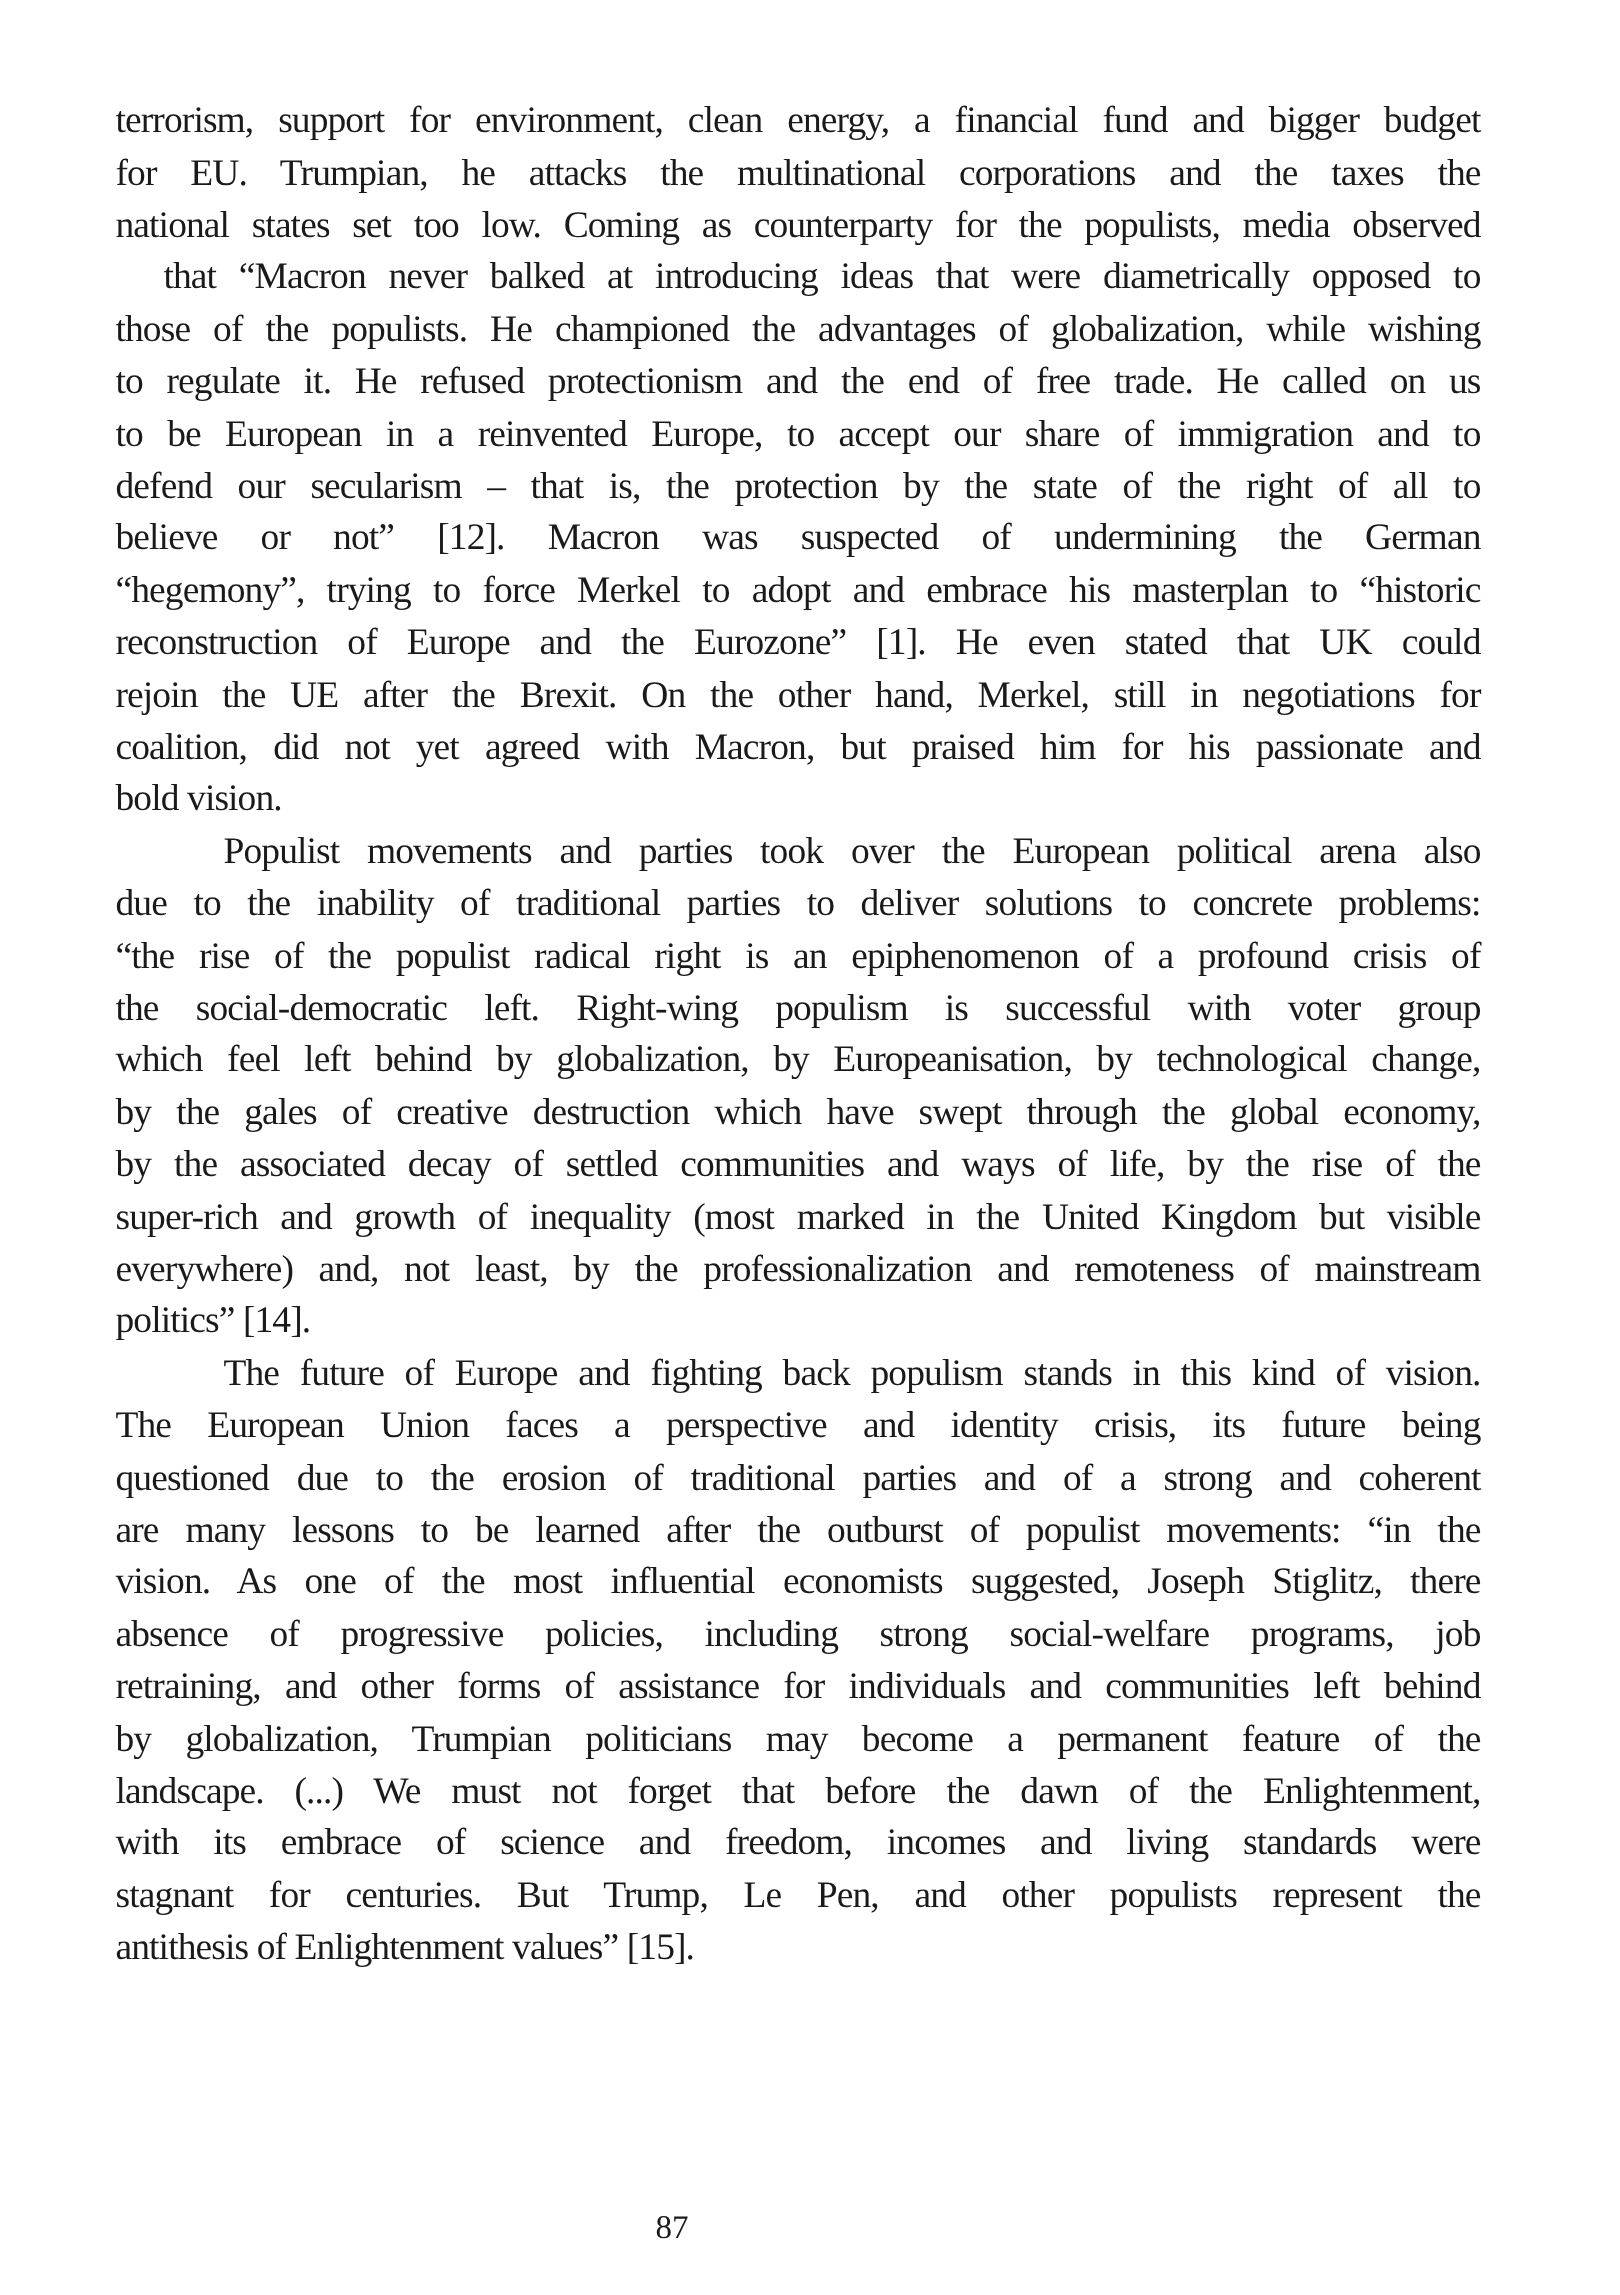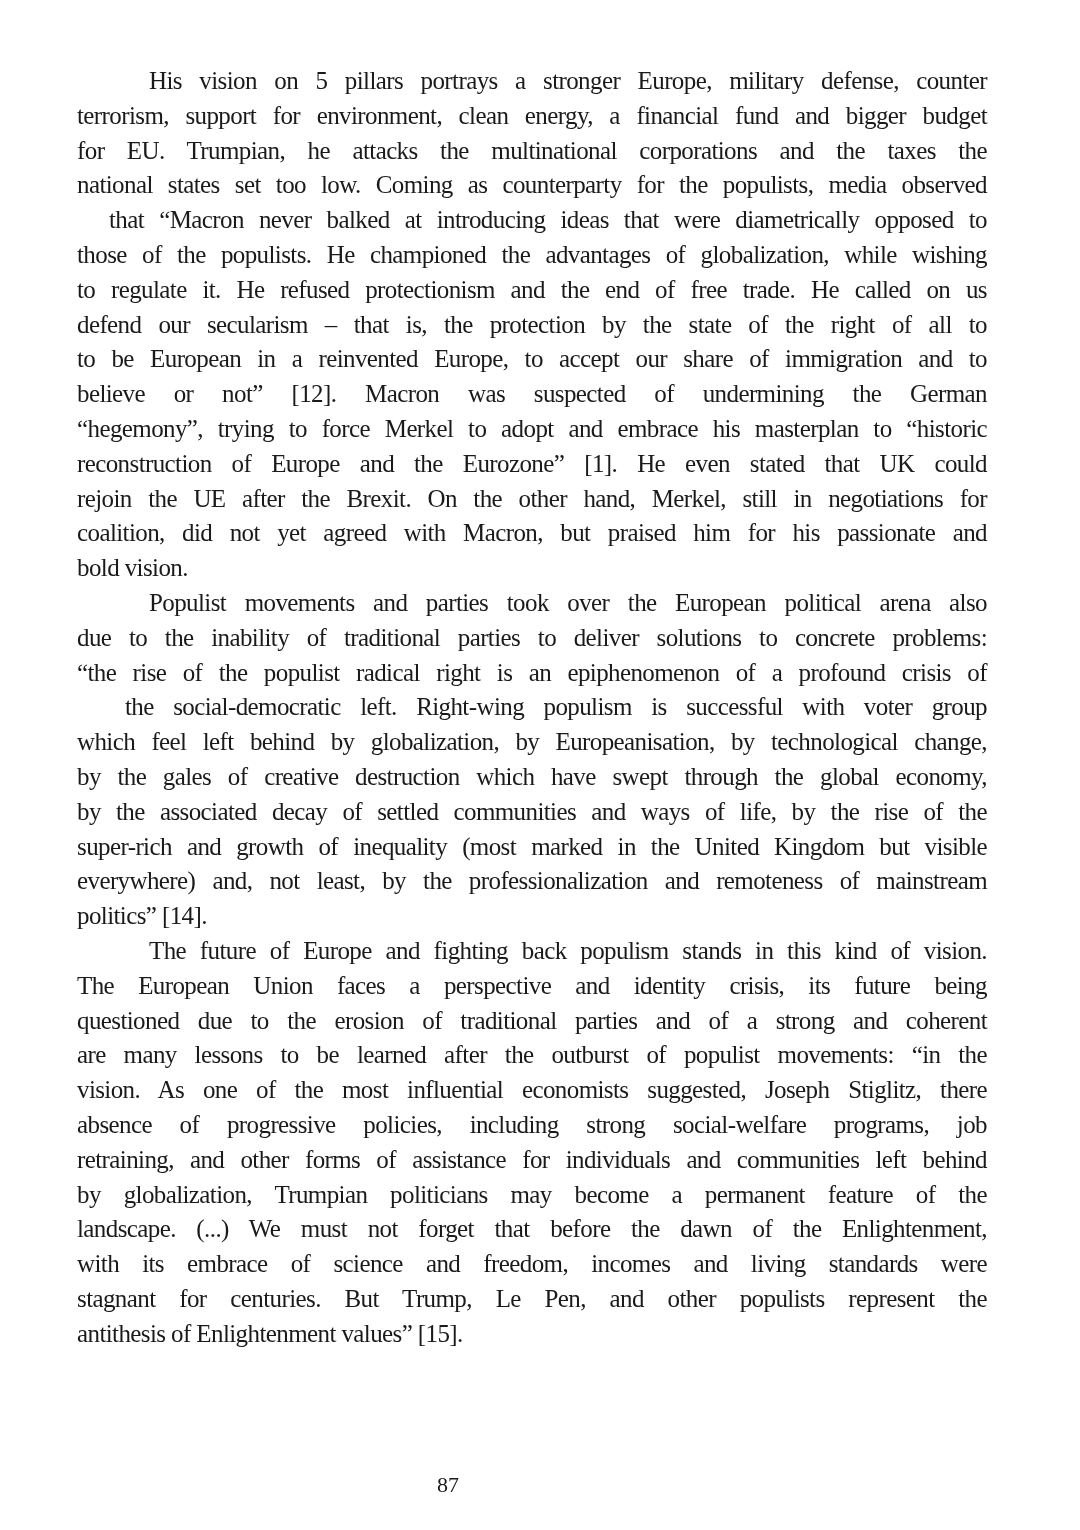--- a/index.html
+++ b/index.html
@@ -52,42 +52,41 @@
       color: #1a1a1a;
       font-family: "Liberation Serif", serif;
     }
   </style>
 </head>
 <body>
 
 <div class="page">
 
   <div class="paragraph">
-    <span class="line indent" style="white-space: nowrap;">His vision on 5 pillars portrays a stronger Europe, military defense, counter</span>
     <span class="line" style="white-space: nowrap;">terrorism, support for environment, clean energy, a financial fund and bigger budget</span>
     <span class="line" style="white-space: nowrap;">for EU. Trumpian, he attacks the multinational corporations and the taxes the</span>
     <span class="line" style="white-space: nowrap;">national states set too low. Coming as counterparty for the populists, media observed</span>
     <span class="line" style="white-space: nowrap; margin-left: 32px;">that “Macron never balked at introducing ideas that were diametrically opposed to</span>
     <span class="line" style="white-space: nowrap;">those of the populists. He championed the advantages of globalization, while wishing</span>
     <span class="line" style="white-space: nowrap;">to regulate it. He refused protectionism and the end of free trade. He called on us</span>
+    <span class="line" style="white-space: nowrap;">to be European in a reinvented Europe, to accept our share of immigration and to</span>
     <span class="line" style="white-space: nowrap;">defend our secularism – that is, the protection by the state of the right of all to</span>
-    <span class="line" style="white-space: nowrap;">to be European in a reinvented Europe, to accept our share of immigration and to</span>
     <span class="line" style="white-space: nowrap;">believe or not” [12].  Macron was suspected of undermining the German</span>
     <span class="line" style="white-space: nowrap;">“hegemony”, trying to force Merkel to adopt and embrace his masterplan to “historic</span>
     <span class="line" style="white-space: nowrap;">reconstruction of Europe and the Eurozone” [1]. He even stated that UK could</span>
     <span class="line" style="white-space: nowrap;">rejoin the UE after the Brexit. On the other hand, Merkel, still in negotiations for</span>
     <span class="line" style="white-space: nowrap;">coalition, did not yet agreed with Macron, but praised him for his passionate and</span>
     <span class="line last" style="white-space: nowrap;">bold vision.</span>
   </div>
 
   <div class="paragraph">
     <span class="line indent" style="white-space: nowrap;">Populist movements and parties took over the European political arena also</span>
     <span class="line" style="white-space: nowrap;">due to the inability of traditional parties to deliver solutions to concrete problems:</span>
     <span class="line" style="white-space: nowrap;">“the rise of the populist radical right is an epiphenomenon of a profound crisis of</span>
-    <span class="line" style="white-space: nowrap; margin-left: 48px;">the social-democratic left. Right-wing populism is successful with voter group</span>
+    <span class="line" style="white-space: nowrap;">the social-democratic left. Right-wing populism is successful with voter group</span>
     <span class="line" style="white-space: nowrap;">which feel left behind by globalization, by Europeanisation, by technological change,</span>
     <span class="line" style="white-space: nowrap;">by the gales of creative destruction which have swept through the global economy,</span>
     <span class="line" style="white-space: nowrap;">by the associated decay of settled communities and ways of life, by the rise of the</span>
     <span class="line" style="white-space: nowrap;">super-rich and growth of inequality (most marked in the United Kingdom but visible</span>
     <span class="line" style="white-space: nowrap;">everywhere) and, not least, by the professionalization and remoteness of mainstream</span>
     <span class="line last" style="white-space: nowrap;">politics” [14].</span>
   </div>
 
   <div class="paragraph">
     <span class="line indent" style="white-space: nowrap;">The future of Europe and fighting back populism stands in this kind of vision.</span>

